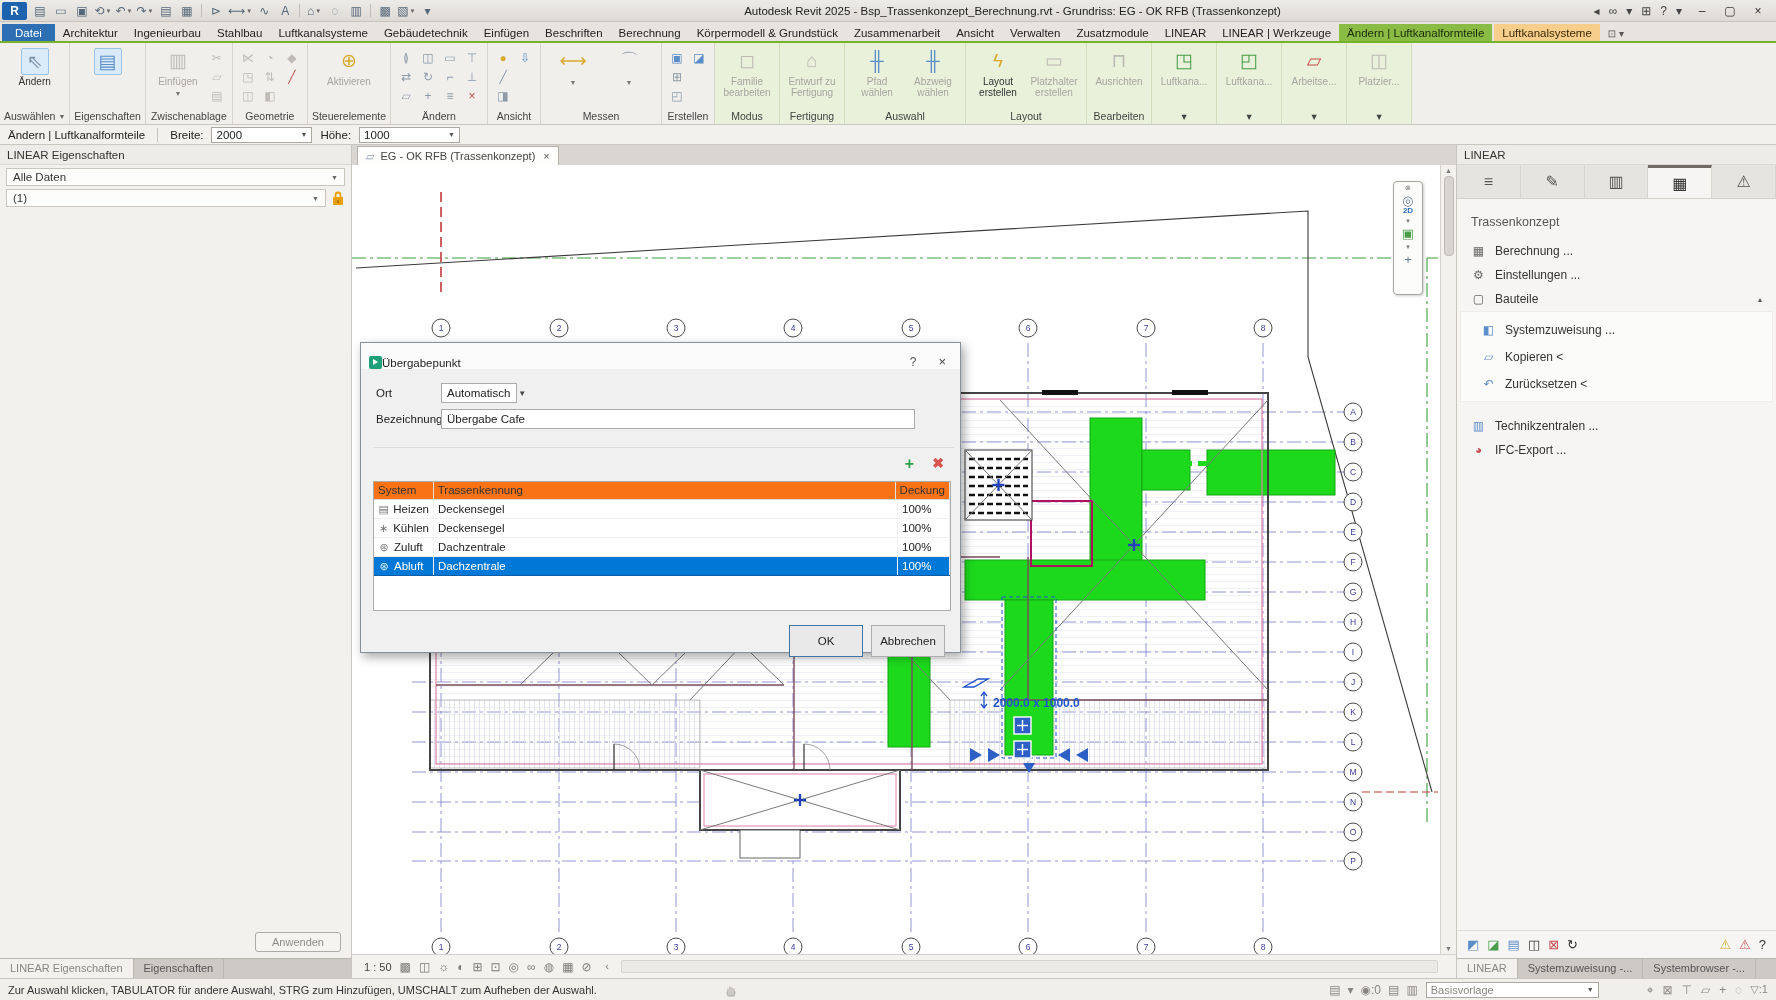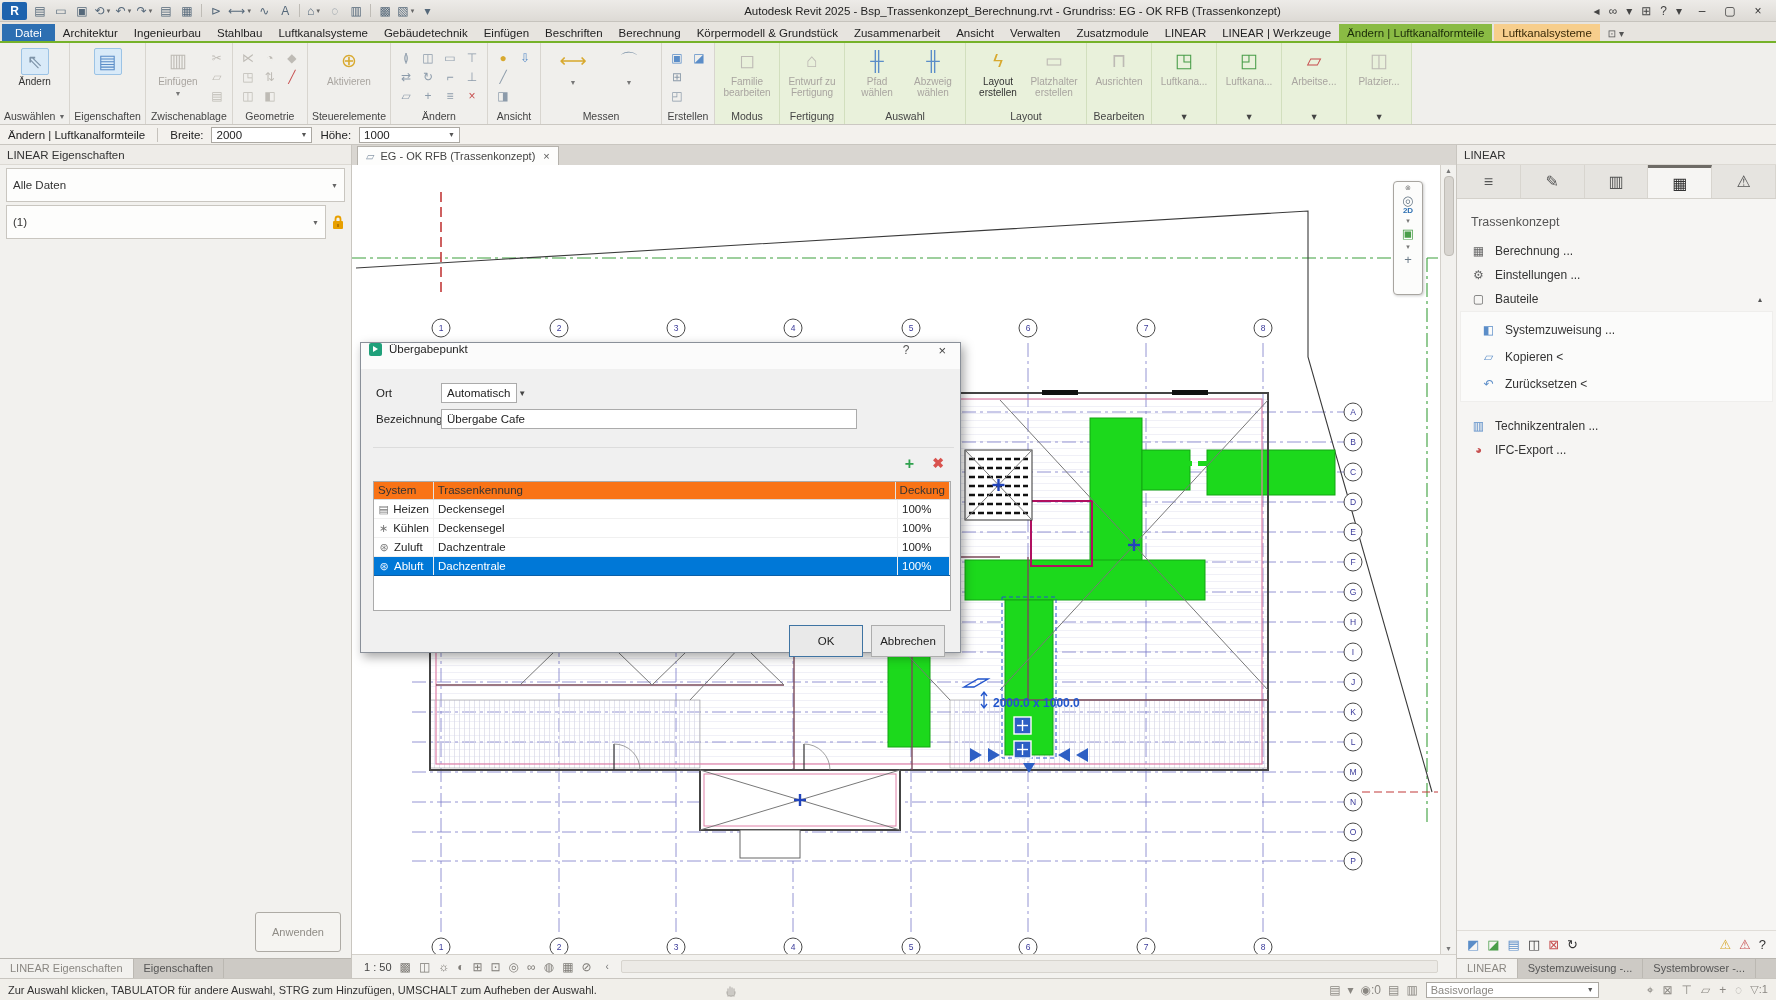--- a/index.html
+++ b/index.html
@@ -44,24 +44,24 @@
   #optionsbar{height:20px;background:#F3F1ED;border-bottom:1px solid #C9C6C0;display:flex;align-items:center;gap:8px;padding-left:8px;font-size:11.5px;color:#222}
   .obsep{width:1px;height:14px;background:#C5C2BC;margin:0 4px}
   .combo{background:#fff;border:1px solid #ABA8A2;height:16px;display:inline-flex;align-items:center;padding:0 4px;gap:6px}
   .combo .chev{font-size:7px;color:#555}
   .combo .cv{min-width:78px}
   
   #main{display:flex;height:833px}
   #lpanel{width:352px;background:#F2F1EE;border-right:1px solid #C9C6C0;display:flex;flex-direction:column}
   .ph{height:20px;background:#EEECE8;border-bottom:1px solid #DCD9D3;display:flex;align-items:center;padding:0 7px;font-size:11.5px;color:#333}
   .lp-row{display:flex;align-items:center;gap:5px;padding:3px 6px 0}
-  .lp-combo{flex:1;background:#FDFDFC;border:1px solid #C9C6C0;height:18px;display:flex;align-items:center;justify-content:space-between;padding:16px 6px;font-size:11.5px;color:#333}
+  .lp-combo{flex:1;background:#FDFDFC;border:1px solid #C9C6C0;height:18px;display:flex;align-items:center;justify-content:space-between;padding:0 6px;font-size:11.5px;color:#333}
   .lp-combo .chev{font-size:7px;color:#666}
   #lp-body{flex:1}
-  #lp-apply{align-self:flex-end;margin:12px 10px 6px;padding:13px 16px;border:1px solid #AEABA5;border-radius:3px;background:#F5F4F1;color:#8F8C86;font-size:11px}
+  #lp-apply{align-self:flex-end;margin:12px 10px 6px;padding:3px 16px;border:1px solid #AEABA5;border-radius:3px;background:#F5F4F1;color:#8F8C86;font-size:11px}
   .bt-tabs{height:20px;display:flex;background:#CDCAC5;border-top:1px solid #B9B6B0;overflow:hidden}
   .bt-tab{padding:3px 10px 0;font-size:11px;color:#555;border-right:1px solid #BBB8B2;white-space:nowrap}
   .bt-tab.active{background:#F2F1EE;color:#8A8782}
   
   #canvas{flex:1;display:flex;flex-direction:column;min-width:0;background:#CFCCC7}
   #view-tabbar{height:20px;background:#D9D6D1;display:flex;align-items:flex-end;padding-left:5px}
   #view-tab{background:#FDFDFC;border:1px solid #B5B2AC;border-bottom:none;height:19px;display:flex;align-items:center;gap:6px;padding:0 8px;font-size:11px;color:#444}
   #view-tab .vt-ico{color:#8C9BAA;font-size:11px}
   #view-tab .vt-close{color:#555;font-size:11px;margin-left:2px}
   #draw{flex:1;position:relative;background:#fff;overflow:hidden}
@@ -95,21 +95,21 @@
   #rp-icons .spacer{flex:1}
   
   #statusbar{height:22px;background:#F1EFEA;border-top:1px solid #C9C6C0;display:flex;align-items:center;font-size:11px;color:#333;padding:0 8px;gap:8px}
   #sb-hint{white-space:nowrap}
   #sb-mid{display:flex;align-items:center;gap:7px;margin-left:auto}
   #sb-mid .mico{color:#8A8782;font-size:12px}
   #sb-right{display:flex;align-items:center;gap:9px;margin-left:40px}
   #sb-right .mico{color:#8A8782;font-size:12px}
   
   #dialog{position:absolute;left:360px;top:342px;width:601px;height:311px;background:#F0F0F0;border:1px solid #8A9099;box-shadow:3px 4px 10px rgba(0,0,0,.35);z-index:50;font-size:11.5px}
-  #dlg-title{height:26px;background:#FBFBFB;display:flex;align-items:flex-start;padding:0 8px;gap:7px;color:#222}
+  #dlg-title{height:26px;background:#FBFBFB;display:flex;align-items:flex-end;padding:0 8px;color:#222}
   #dlg-logo{width:13px;height:13px;background:#1FA07A;position:relative;border-radius:2px}
   #dlg-logo:after{content:"";position:absolute;left:4px;top:3px;border-left:5px solid #fff;border-top:3.5px solid transparent;border-bottom:3.5px solid transparent}
   #dlg-title .dhelp{margin-left:auto;color:#555;font-size:12px}
   #dlg-title .dclose{margin:0 6px 0 22px;color:#444;font-size:13px}
   .dlg-row{position:absolute;left:15px;color:#222}
   .dfield{position:absolute;background:#fff;border:1px solid #ABABAB;height:20px;display:flex;align-items:center;padding:0 5px;font-size:11.5px;color:#222}
   .dfield.ghost{color:#9C9C9C;border-color:#C8C8C8}
   .dcombo{justify-content:space-between;gap:8px}
   .dcombo .chev{font-size:8px;color:#444}
   #dlg-sep{position:absolute;left:12px;right:6px;top:104px;border-top:1px solid #DCDCDC}
@@ -789,21 +789,21 @@
     <span class="dclose">×</span>
   </div>
 
   <span class="dlg-row" style="top:44px">Ort</span>
   <span class="dfield dcombo" style="left:80px;top:40px;width:76px">
     <span>Automatisch</span>
     <span class="chev">▼</span>
   </span>
 
   <span class="dlg-row" style="top:70px">Bezeichnung</span>
-  <span class="dfield" style="left:80px;top:66px;width:416px">Übergabe Cafe</span>
+  <span class="dfield" style="left:80px;top:66px;width:474px">Übergabe Cafe</span>
 
   <div id="dlg-sep"></div>
   <span id="dlg-add">+</span>
   <span id="dlg-del">✖</span>
 
   <div id="dtable">
     <div class="dth">
         <div class="c-sys">System</div>
         <div class="c-tra">Trassenkennung</div>
         <div class="c-dec">Deckung</div>

